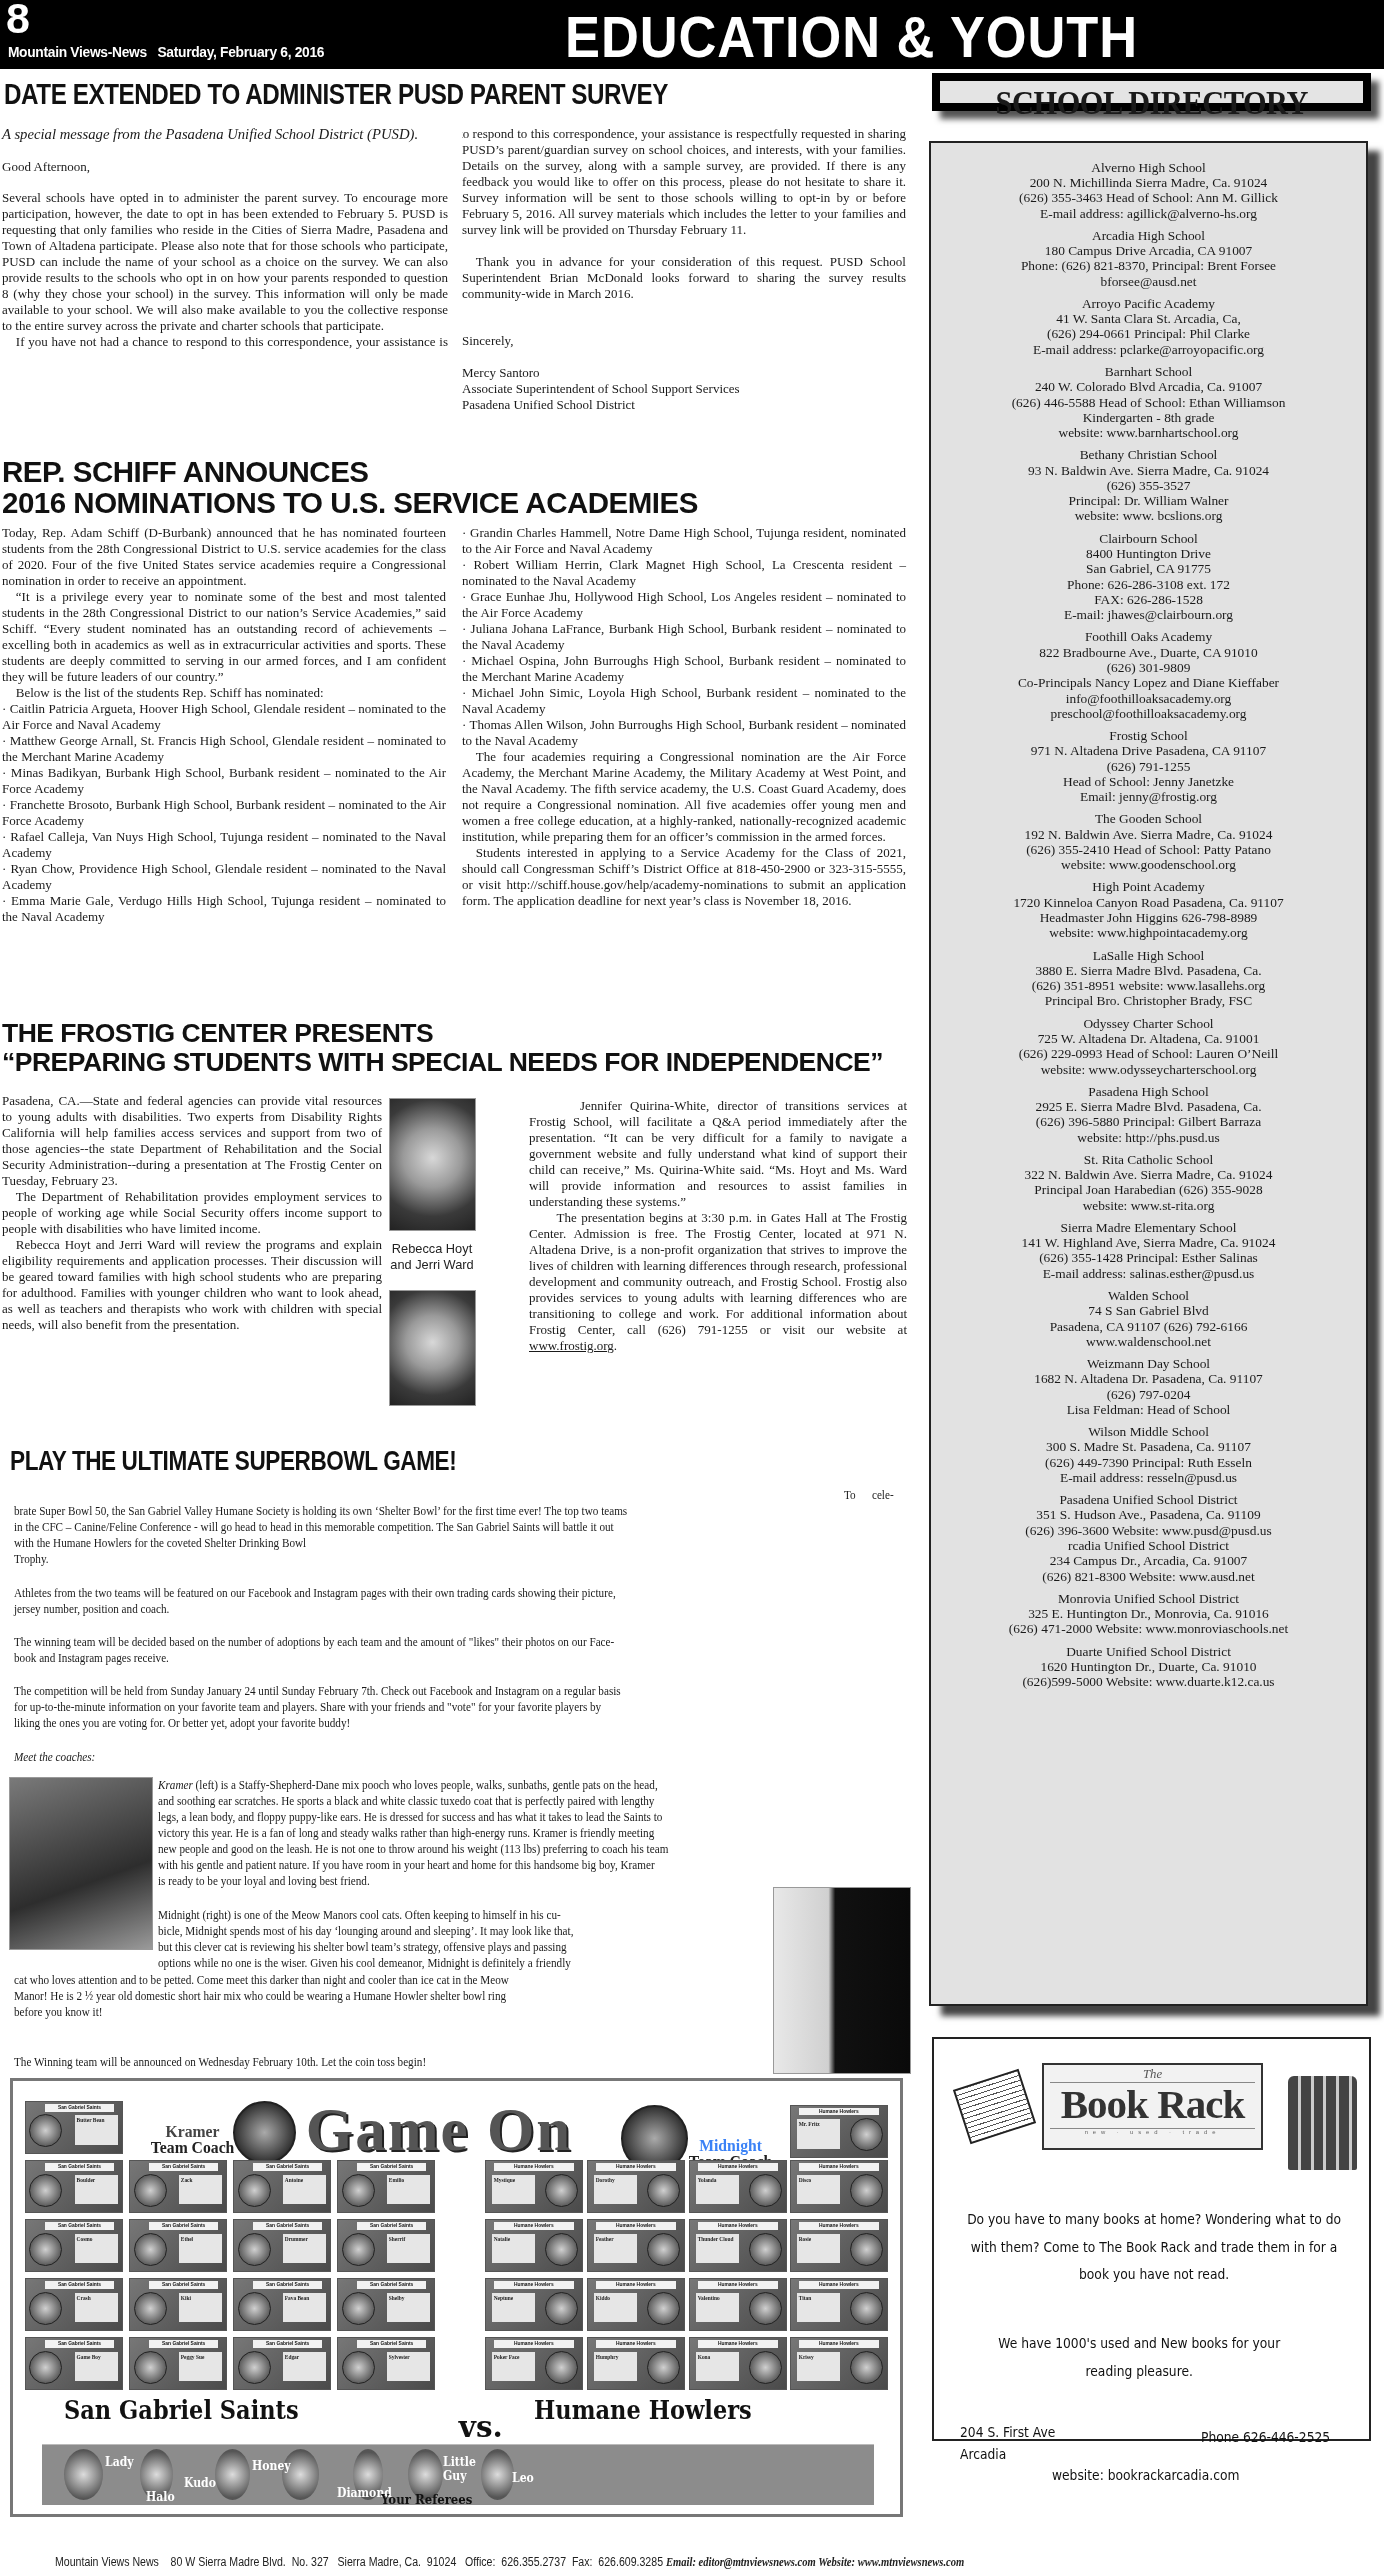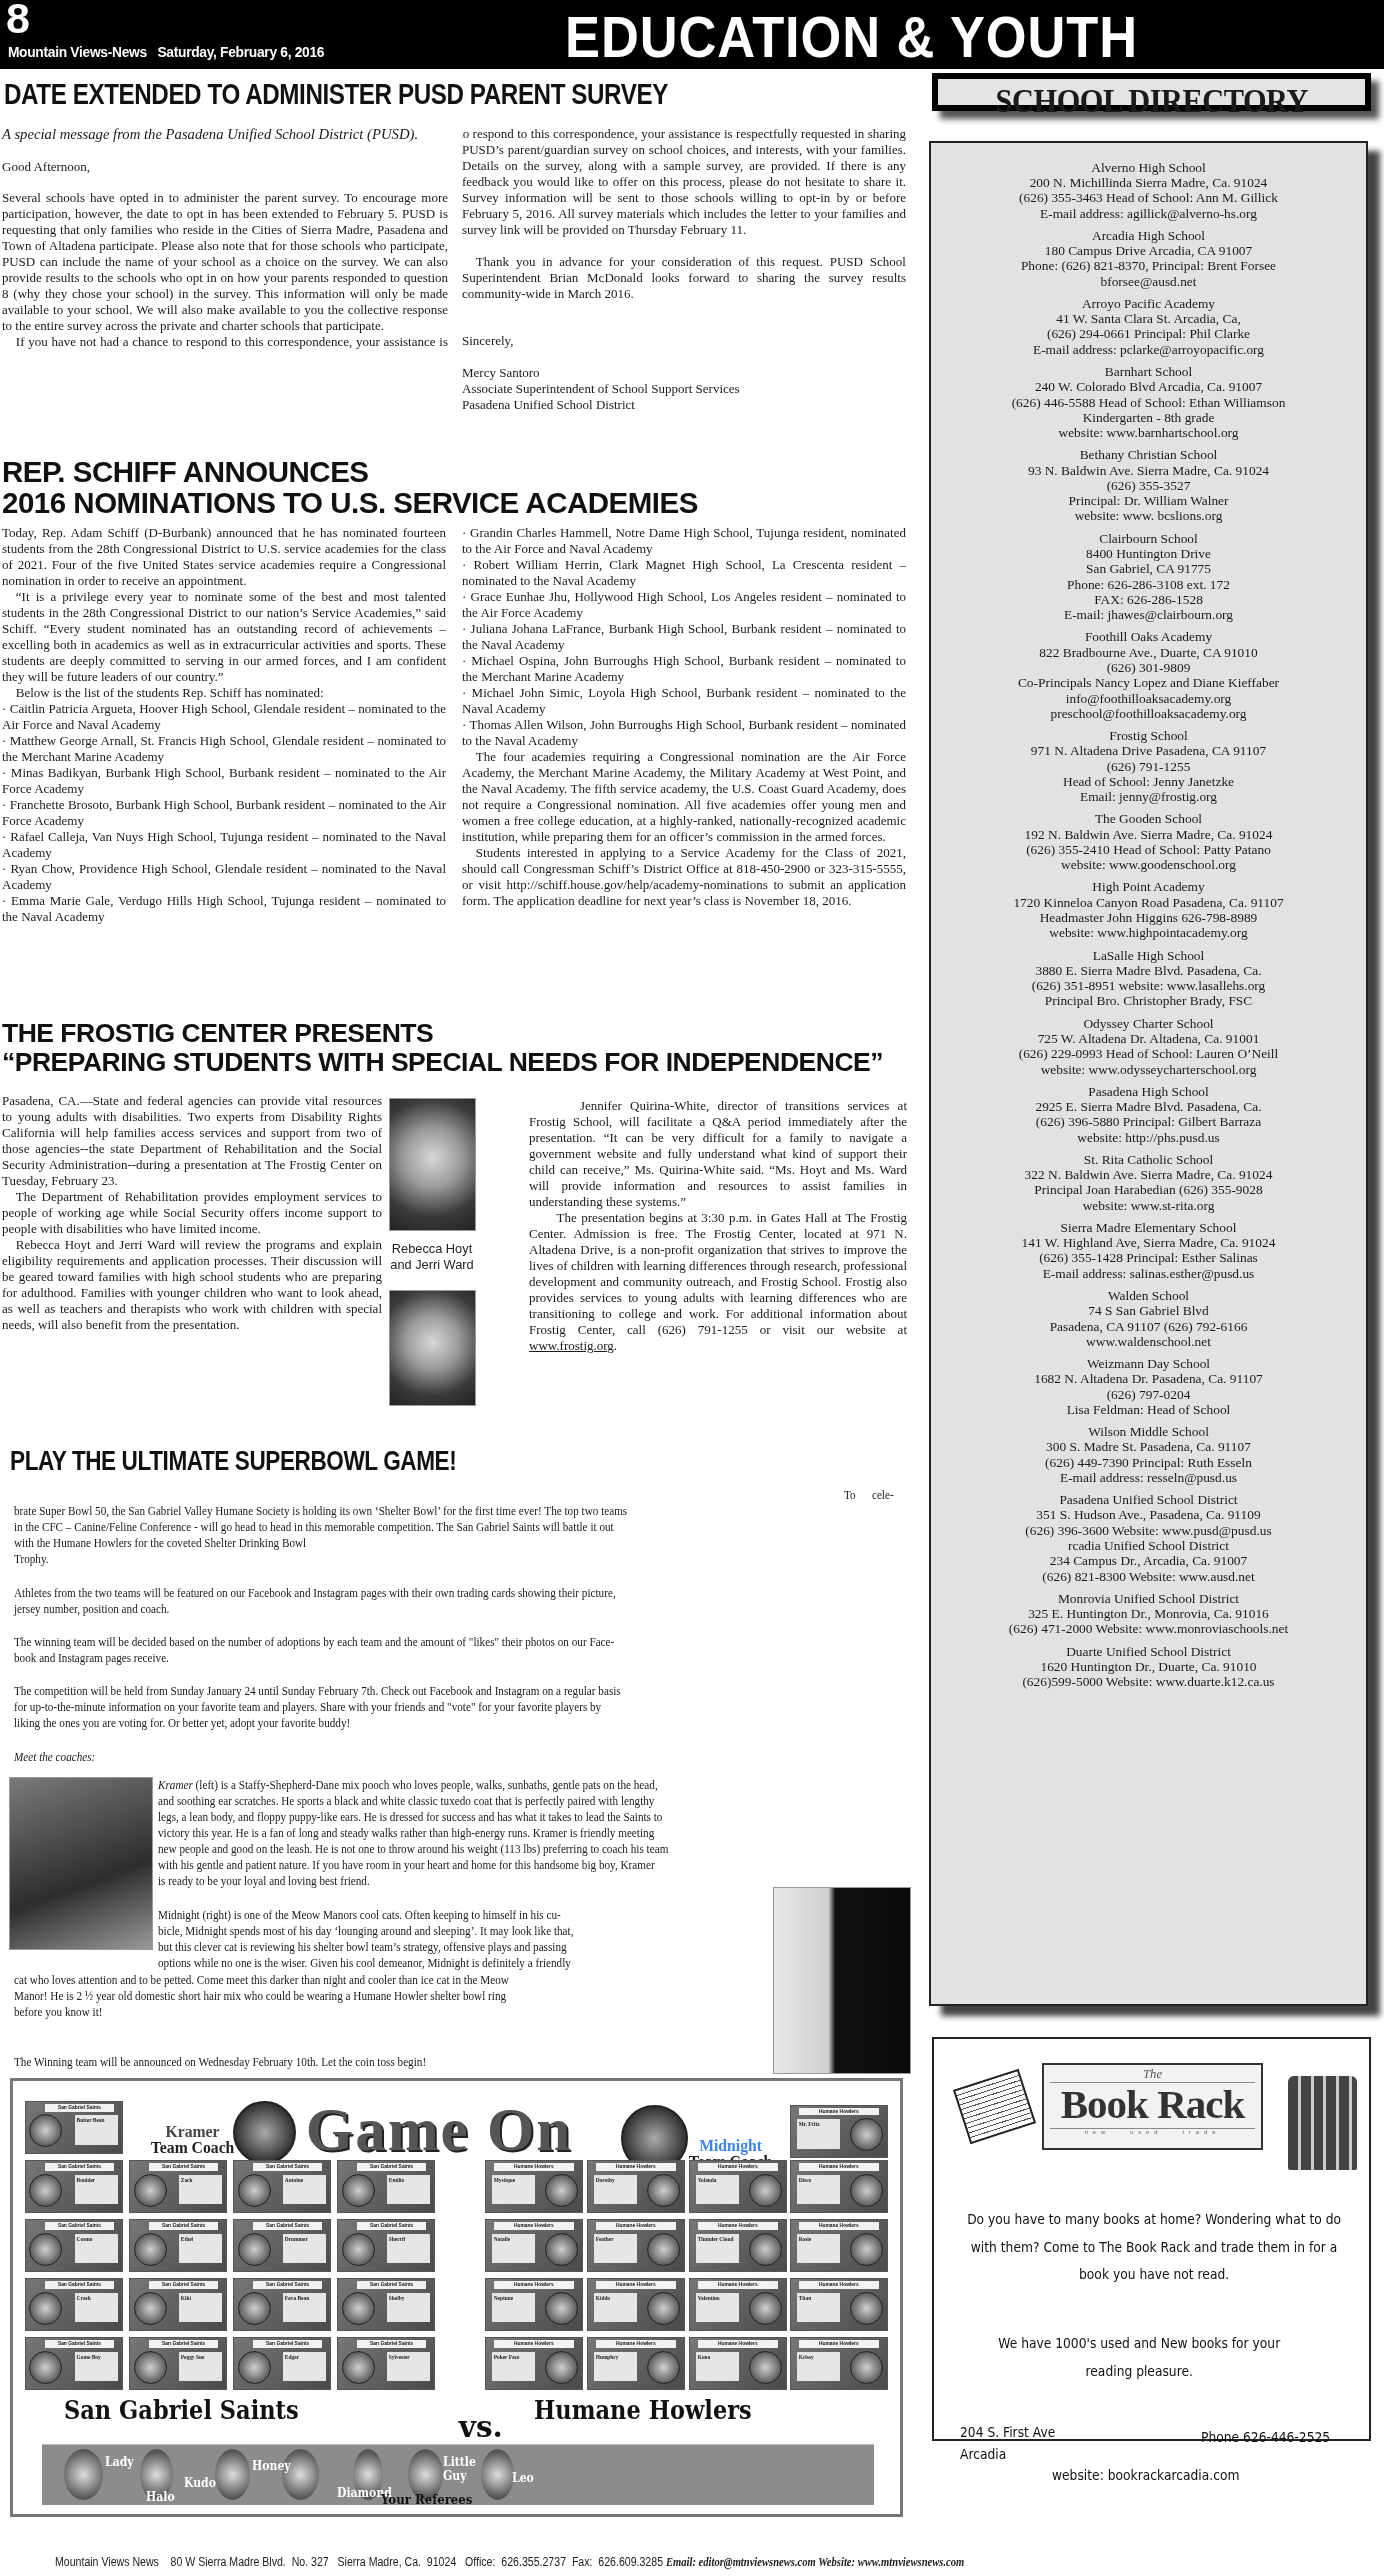--- a/index.html
+++ b/index.html
@@ -10,21 +10,21 @@
   .masthead .section-title { position: absolute; left: 565px; top: 3.9px; font-family: "Liberation Sans", sans-serif; font-size: 57px; font-weight: bold; letter-spacing: 1px; transform: scaleX(0.92); transform-origin: left; }
 
   .headline { font-family: "Liberation Sans", sans-serif; font-weight: bold; color: #111; position: absolute; letter-spacing: -0.5px; }
   .body-text { font-family: "Liberation Serif", serif; font-size: 13px; line-height: 16px; text-align: justify; position: absolute; color: #1a1a1a; }
   .body-text p { margin: 0; }
   .indent { text-indent: 13.8px; }
   .gap { height: 15.7px; }
   .italic { font-style: italic; }
 
   
-  .dir-title-box { position: absolute; left: 932px; top: 73px; width: 439px; height: 38px; background: #e4e4e4; border: 6px solid #000000; box-shadow: 7.9px 7.9px 5.9px #555; text-align: center; }
+  .dir-title-box { position: absolute; left: 932px; top: 73px; width: 439px; height: 38px; background: #e4e4e4; border: 8px solid #000000; box-shadow: 7.9px 7.9px 5.9px #555; text-align: center; }
   .dir-title-box span { font-family: "Liberation Serif", serif; font-size: 33px; font-weight: bold; color: #1a1a1a; letter-spacing: -0.5px; line-height: 45px; transform: scaleX(0.92); display: inline-block; }
   .dir-box { position: absolute; left: 929px; top: 141px; width: 439px; height: 1865px; background: #e2e2e2; border: 2px solid #222; box-shadow: 11.8px 9.8px 5.9px #444; text-align: center; padding-top: 16.7px; }
   .school { margin-bottom: 6.9px; font-size: 13.4px; line-height: 15.3px; color: #1a1a1a; }
   .school div { white-space: nowrap; }
 
   
   .ad-box { position: absolute; left: 932px; top: 2037px; width: 439px; height: 404px; border: 2.9px solid #222; background: #fff; }
   .ad-logo { position: absolute; left: 108px; top: 23.6px; width: 221px; height: 87px; border: 2.9px solid #333; background: #f2f2f2; text-align: center; }
   .ad-logo .the { font-family: "Liberation Serif", serif; font-style: italic; font-size: 12.8px; color: #555; margin-top: 2px; border-bottom: 1px solid #888; margin-left: 5.9px; margin-right: 5.9px; }
   .ad-logo .name { font-family: "Liberation Serif", serif; font-weight: bold; font-size: 41px; color: #333; line-height: 43px; letter-spacing: -1px; }
@@ -85,21 +85,21 @@
   <p>Sincerely,</p>
   <div class="gap"></div>
   <p>Mercy Santoro</p>
   <p>Associate Superintendent of School Support Services</p>
   <p>Pasadena Unified School District</p>
 </div>
 
 <h1 class="headline" style="left:2px; top:456px; font-size:29.5px; line-height:31px; white-space:nowrap;">REP. SCHIFF ANNOUNCES</h1>
 <h1 class="headline" style="left:2px; top:487px; font-size:29.5px; line-height:31px; white-space:nowrap;">2016 NOMINATIONS TO U.S. SERVICE ACADEMIES</h1>
 <div class="body-text" style="left:2px; top:525px; width:444px;">
-  <p>Today, Rep. Adam Schiff (D-Burbank) announced that he has nominated fourteen students from the 28th Congressional District to U.S. service academies for the class of 2021.  Four of the five United States service academies require a Congressional nomination in order to receive an appointment.</p>
+  <p>Today, Rep. Adam Schiff (D-Burbank) announced that he has nominated fourteen students from the 28th Congressional District to U.S. service academies for the class of 2020.  Four of the five United States service academies require a Congressional nomination in order to receive an appointment.</p>
   <p class="indent">“It is a privilege every year to nominate some of the best and most talented students in the 28th Congressional District to our nation’s Service Academies,” said Schiff. “Every student nominated has an outstanding record of achievements – excelling both in academics as well as in extracurricular activities and sports. These students are deeply committed to serving  in our armed forces, and I am confident they will be future leaders of our country.”</p>
   <p class="indent">Below is the list of the students Rep. Schiff has nominated:</p>
   <p>· Caitlin Patricia Argueta, Hoover High School, Glendale resident – nominated to the Air Force and Naval Academy</p>
   <p>·  Matthew George Arnall, St. Francis High School, Glendale resident – nominated to the Merchant Marine Academy</p>
   <p>· Minas Badikyan, Burbank High School, Burbank resident – nominated to the Air Force Academy</p>
   <p>· Franchette Brosoto, Burbank High School, Burbank resident – nominated to the Air Force Academy</p>
   <p>· Rafael Calleja, Van Nuys High School, Tujunga resident – nominated to the Naval Academy</p>
   <p>· Ryan Chow, Providence High School, Glendale resident – nominated to the Naval Academy</p>
   <p>· Emma Marie Gale, Verdugo Hills High School, Tujunga resident – nominated to the Naval Academy</p>
 </div>

